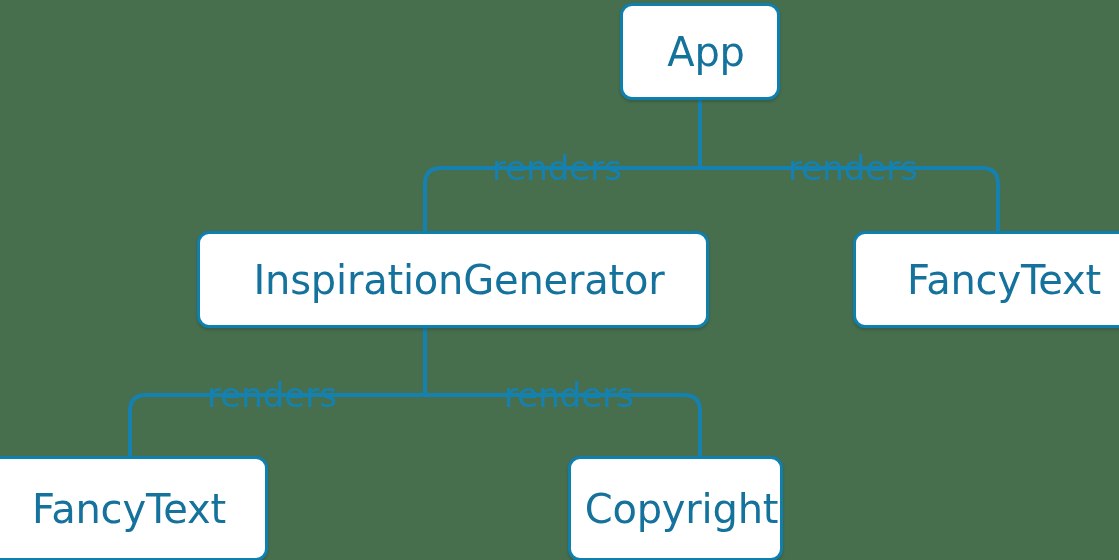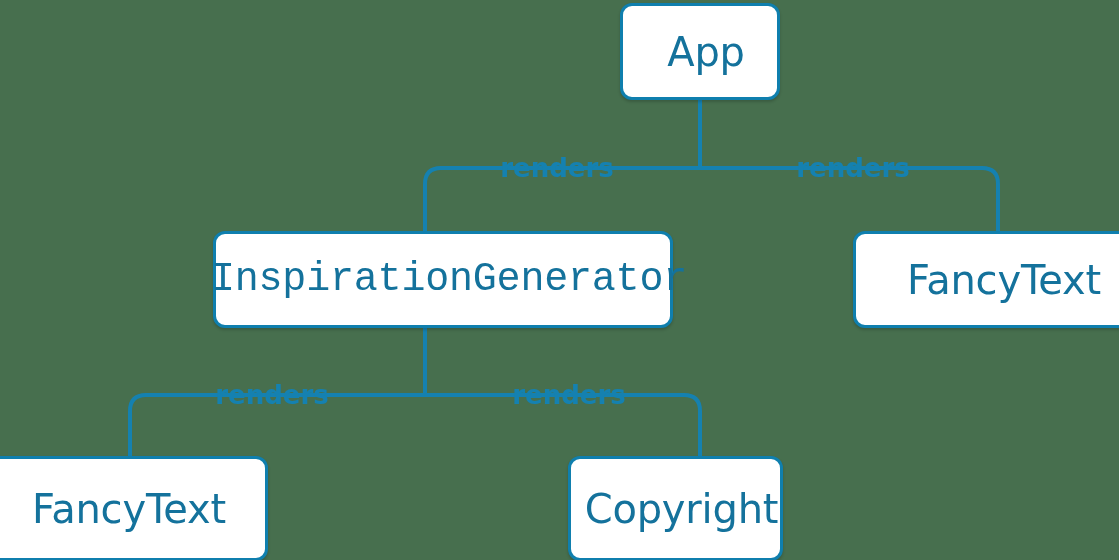--- a/index.html
+++ b/index.html
@@ -41,26 +41,26 @@
     color: #14729c;
     font-size: 40px;
     line-height: 1;
     letter-spacing: -0.2px;
     white-space: nowrap;
     font-weight: 400;
   }
   .edge-label {
     position: absolute;
     color: #1581b0;
-    font-size: 26px;
+    font-size: 34px;
     line-height: 1;
     white-space: nowrap;
     z-index: 3;
     transform: translate(-50%, -50%);
-    font-weight: 700;
+    font-weight: 400;
   }
 </style>
 </head>
 <body>
 
 <div id="canvas">
 
   <svg id="edges" viewBox="0 0 1119 560" width="1119" height="560" xmlns="http://www.w3.org/2000/svg">
     <g fill="none" stroke="#1581b0" stroke-width="4" stroke-linecap="butt" stroke-linejoin="round">
 
@@ -78,21 +78,21 @@
 
   <div class="edge-label" style="left:557px; top:168px;">renders</div>
   <div class="edge-label" style="left:853px; top:168px;">renders</div>
   <div class="edge-label" style="left:272px; top:395px;">renders</div>
   <div class="edge-label" style="left:569px; top:395px;">renders</div>
 
   <div class="node" style="left:620px; top:3px; width:160px; height:97px;">
     <span class="node-label">App</span>
   </div>
 
-  <div class="node" style="left:213px; top:231px; width:460px; height:97px;font-family:Liberation Mono, monospace;">
+  <div class="node" style="left:197px; top:231px; width:512px; height:97px;">
     <span class="node-label">InspirationGenerator</span>
   </div>
 
   <div class="node" style="left:853px; top:231px; width:290px; height:97px;">
     <span class="node-label">FancyText</span>
   </div>
 
   <div class="node" style="left:-22px; top:456px; width:290px; height:105px;">
     <span class="node-label">FancyText</span>
   </div>

